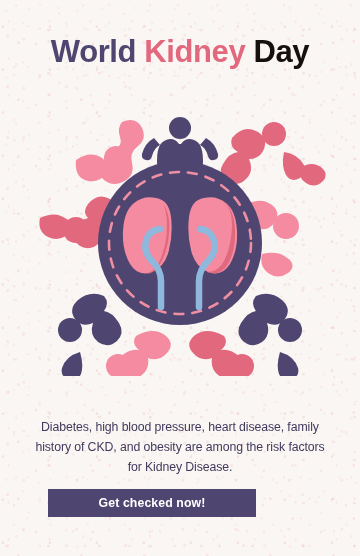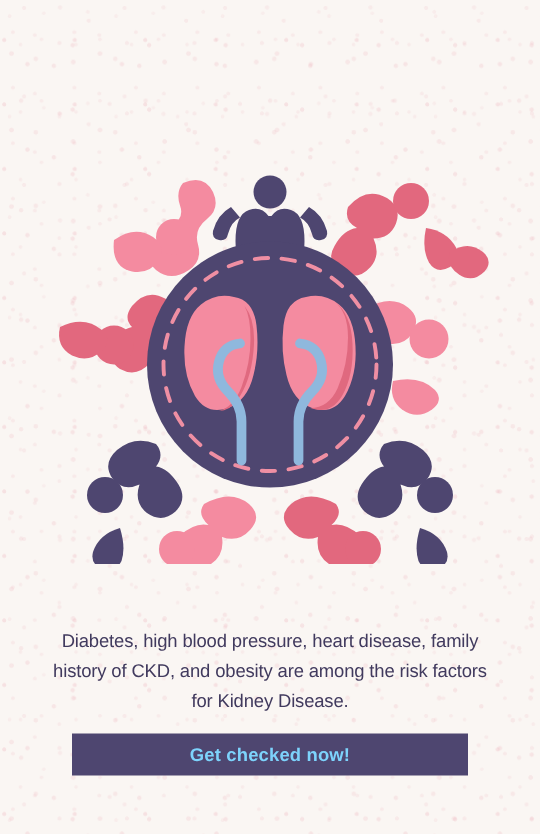--- a/index.html
+++ b/index.html
@@ -89,40 +89,45 @@
     font-weight: normal;
     line-height: 1.62;
     color: #413a5e;
     letter-spacing: -0.1px;
   }
   
   .cta {
     position: absolute;
     top: 489px;
     left: 48px;
-    width: 264px;
+    width: 208px;
     height: 28px;
     background: #4e4670;
     border: none;
-    color: #7dd3fc;
+    color: #ffffff;
     font-family: "Liberation Sans", sans-serif;
     font-size: 12.3px;
     font-weight: bold;
     letter-spacing: 0.1px;
     cursor: pointer;
     padding: 0;
   }
 </style>
 </head>
 <body>
 
 <div class="poster">
 
   <div class="grain"></div>
 
+  <div class="title">
+    <span class="t-world">World</span>
+    <span class="t-kidney">Kidney</span>
+    <span class="t-day">Day</span>
+  </div>
 
   <div class="art">
     <svg viewBox="0 0 324 268" xmlns="http://www.w3.org/2000/svg">
 
       <g>
 
         <g fill="#4e4670">
           <circle cx="162" cy="20" r="11"></circle>
           <path d="M140 66 q-4 -30 8 -34 q8 -3 13 4 h2 q5 -7 13 -4 q12 4 8 34 q-22 -8 -44 0 Z"></path>
           <path d="M136 30 q-9 5 -12 16 q-1 5 4 6 q5 1 6 -4 q2 -8 8 -11 Z"></path>

